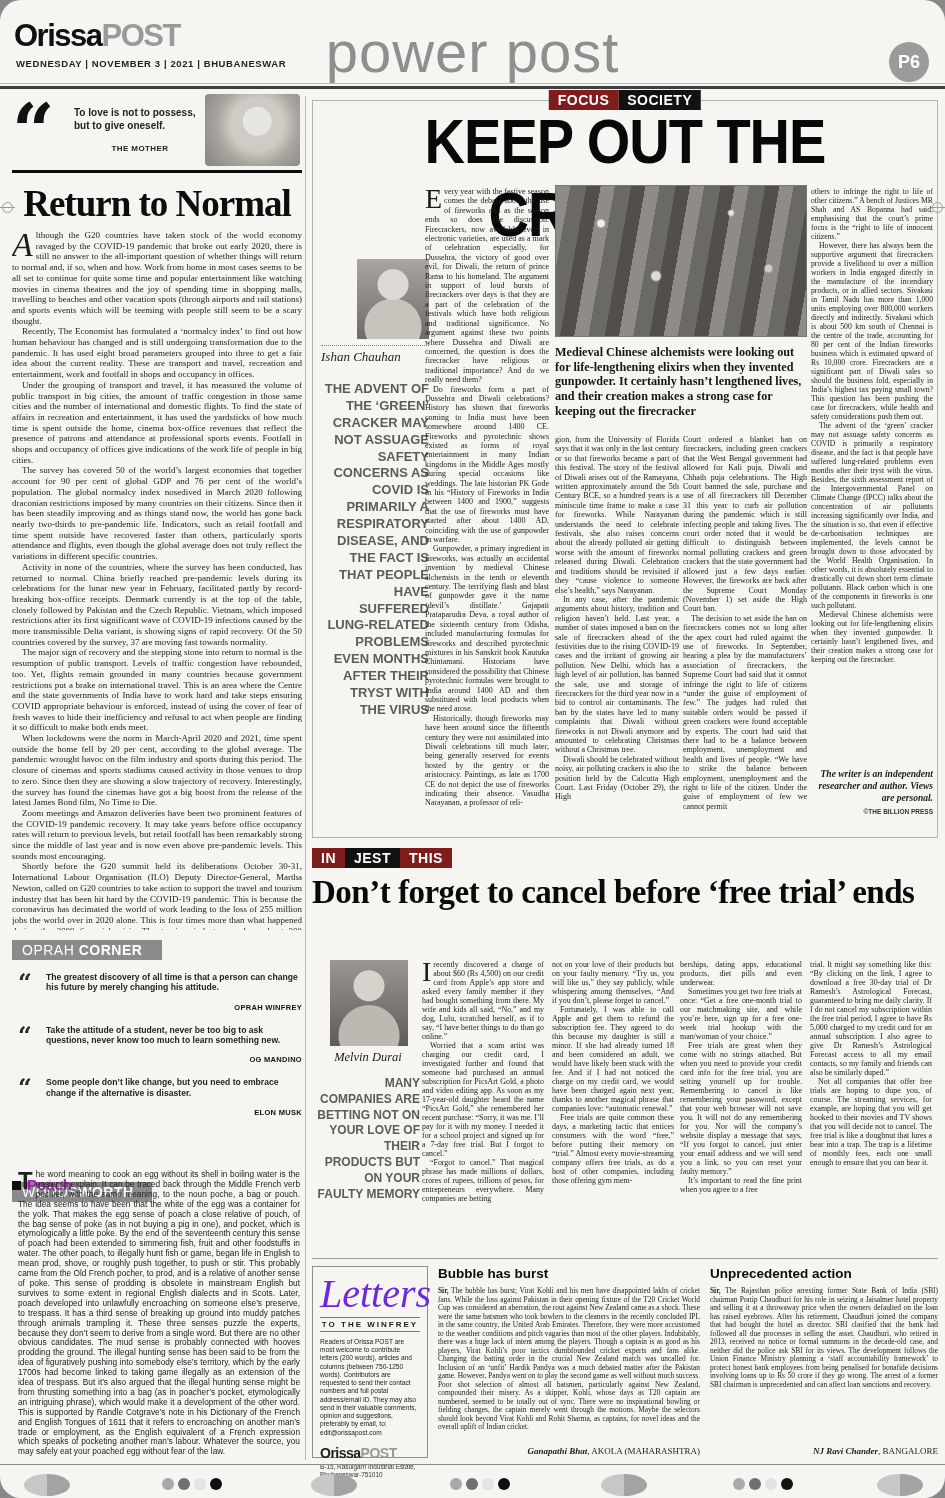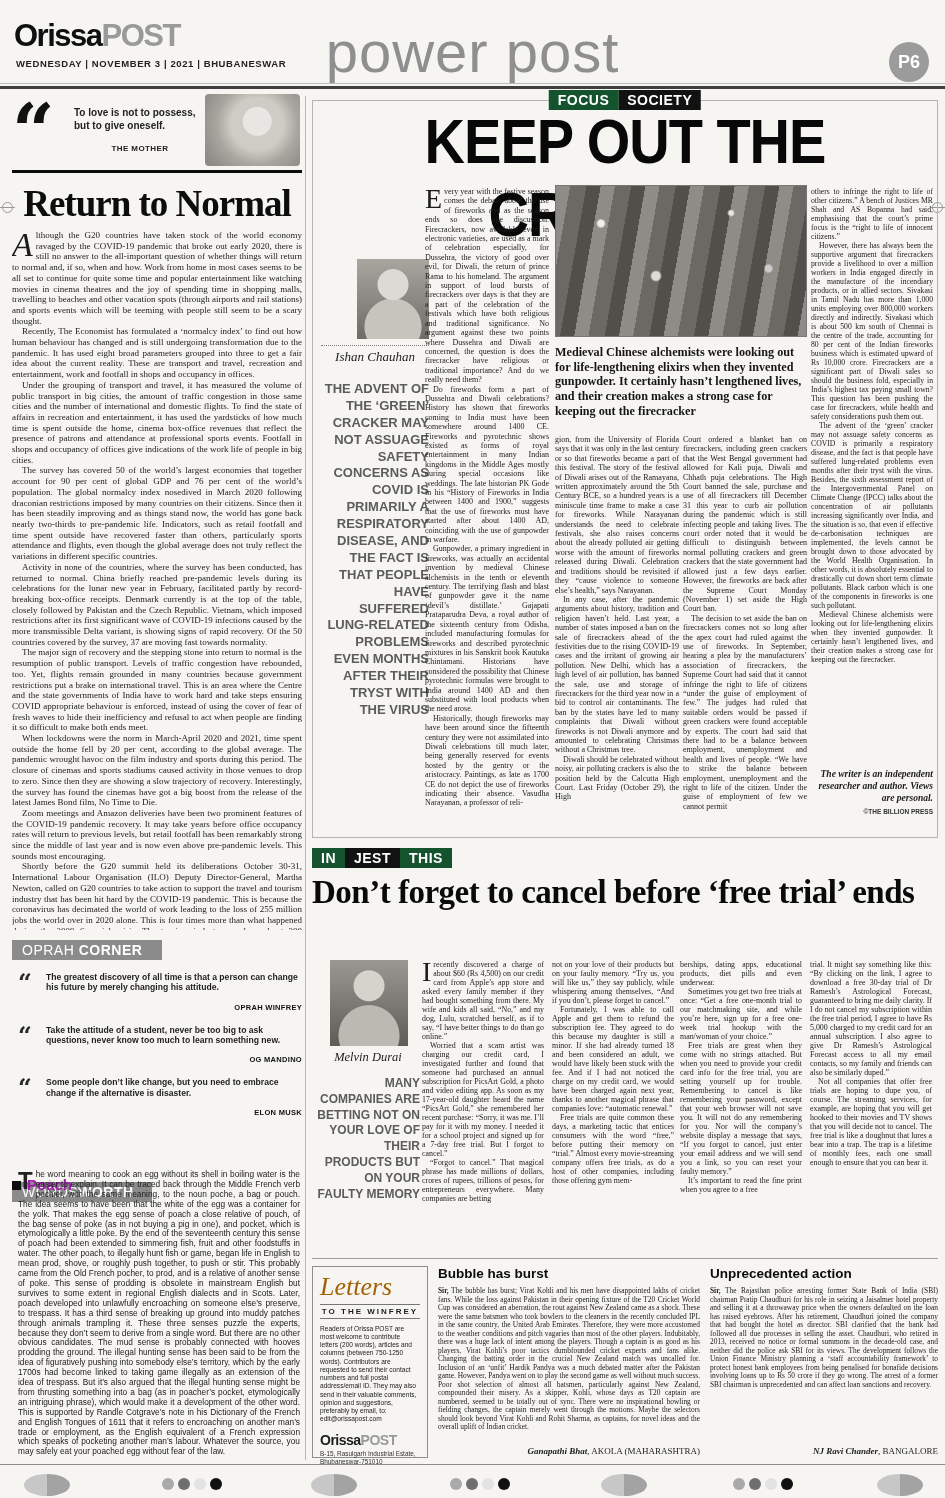--- a/index.html
+++ b/index.html
@@ -1,18 +1,18 @@
 <!DOCTYPE html>
 <html><head>
 <meta charset="utf-8">
 <style>
   * { margin:0; padding:0; box-sizing:border-box; }
   html,body { background:#888; }
   .page{ position:relative; width:945px; height:1498px; background:#f6f5f2; overflow:hidden;
-         color:#1c1c1c; font-family:"Liberation Serif", serif; margin:0 auto; }
+         color:#1c1c1c; font-family:"Liberation Serif", serif; margin:0 auto;border-radius:21px; }
 
   
   .mast-logo{ position:absolute; left:14px; top:18px; font-family:"Liberation Sans",sans-serif;
               font-weight:900; font-size:31px; letter-spacing:-1.5px; }
   .mast-logo .lg-black{ color:#101010; } .mast-logo .lg-gray{ color:#9a9a9a; }
   .dateline{ position:absolute; left:16px; top:58px; font-family:"Liberation Sans",sans-serif;
              font-weight:bold; font-size:9.5px; letter-spacing:.6px; color:#222; }
   .power-post{ position:absolute; left:0; right:0; top:18px; text-align:center; font-family:"Liberation Sans",sans-serif;
                font-weight:400; font-size:58px; color:#8f8f8f; letter-spacing:1px; }
   .p6-badge{ position:absolute; right:16px; top:42px; width:40px; height:40px; border-radius:50%;
@@ -54,30 +54,30 @@
   .poach-head{ position:absolute; left:0; top:1054px; font:bold 15px "Liberation Sans",sans-serif; color:#a21caf;margin-top:28px;}
   .poach-head .sq{ display:inline-block; width:9px; height:9px; background:#0e0e0e; margin-right:6px; }
   .poach-body{ position:absolute; left:6px; top:1076px; width:282px; height:288px; overflow:hidden;
                font:8.3px/9.9px "Liberation Sans",sans-serif; text-align:justify; color:#222; }
   .dc-sans::first-letter{ float:left; font-size:24px; line-height:.8; font-weight:bold; padding:1px 3px 0 0; }
 
   
   .focus-box{ position:absolute; left:312px; top:100px; width:626px; height:738px; border:1px solid #b3b3b3; }
   .kicker{ position:absolute; top:-11px; left:50%; transform:translateX(-50%); white-space:nowrap; }
   .kick{ display:inline-block; color:#fff; font:bold 14px/20px "Liberation Sans",sans-serif; padding:0 9px; letter-spacing:.5px;}
-  .kick-gray{ background:#14532d; } .kick-black{ background:#121212; }
+  .kick-gray{ background:#7f1d1d; } .kick-black{ background:#121212; }
   .focus-headline{ position:absolute; left:0; top:12px; width:100%; text-align:center;
       font-family:"Liberation Sans",sans-serif; font-weight:900; font-size:56px; letter-spacing:-1px;
       transform:scaleY(1.12); color:#080808; }
   .rail{ position:absolute; left:8px; top:88px; width:106px; }
   .author-photo{ position:absolute; left:36px; top:70px; width:72px; height:80px;
       background: radial-gradient(circle at 50% 32%, #ddd9d4 0 15px, transparent 16px),
                   radial-gradient(circle at 50% 85%, #c7c3bd 0 28px, transparent 29px),
                   linear-gradient(#a9a59f,#6f6c67); }
-  .author-name{ position:absolute; left:0; top:156px; width:108px; text-align:center; font-style:italic;
+  .author-name{ position:absolute; left:0; top:156px; width:108px; font-style:italic;
                 font-size:13px; border-top:1px dotted #777; padding-top:3px; }
   .pullquote{ position:absolute; left:0; top:192px; width:108px; text-align:right;
       font:bold 13px/1.3 "Liberation Sans",sans-serif; color:#5c5c5c; text-transform:uppercase; }
   .ncol{ position:absolute; font-size:8px; line-height:9.4px; text-align:justify; overflow:hidden; }
   .ncol p+p{ text-indent:8px; }
   .dc-news::first-letter{ float:left; font-size:28px; line-height:.8; padding:1px 2px 0 0; }
   .fa-col1{ left:112px; top:86px;  width:124px; height:644px; }
   .fa-col2{ left:242px; top:334px; width:124px; height:396px; }
   .fa-col3{ left:370px; top:334px; width:124px; height:396px; }
   .fa-col4{ left:498px; top:86px;  width:122px; height:576px; font-size:7.7px; line-height:9px;}
@@ -108,21 +108,21 @@
   .jest-pull{ position:absolute; left:0; top:116px; width:104px; text-align:right;
       font:bold 12px/1.32 "Liberation Sans",sans-serif; color:#5c5c5c; text-transform:uppercase; }
   .ja-col{ position:absolute; top:112px; height:292px; width:122px; font-size:7.9px; line-height:9px;
            text-align:justify; overflow:hidden; }
   .ja-col p+p{ text-indent:8px; }
   .ja-col1{ left:110px; } .ja-col2{ left:240px; } .ja-col3{ left:368px; } .ja-col4{ left:498px; }
 
   
   .letters-rule{ position:absolute; left:312px; top:1258px; width:626px; height:1px; background:#9e9e9e; }
   .letters-panel{ position:absolute; left:312px; top:1266px; width:116px; height:192px; border:1px solid #8e8e8e; padding:8px 7px; }
-  .letters-script{ font-family:"Liberation Serif",serif; font-style:italic; font-size:26px; line-height:.95; color:#a16207; }
+  .letters-script{ font-family:"Liberation Serif",serif; font-style:italic; font-size:40px; line-height:.95; color:#6d28d9; }
   .letters-sub{ font:bold 8px "Liberation Sans",sans-serif; letter-spacing:2px; margin-top:4px; border-top:1px solid #777;
                 border-bottom:1px solid #777; padding:2px 0; text-align:center; }
   .letters-note{ margin-top:6px; font:6.6px/1.25 "Liberation Sans",sans-serif; color:#222; }
   .panel-logo{ margin-top:8px; font:900 14px "Liberation Sans",sans-serif; letter-spacing:-.5px; }
   .panel-logo .lg-gray{ color:#9a9a9a; }
   .panel-addr{ font:6.4px/1.3 "Liberation Sans",sans-serif; color:#333; margin-top:2px; }
   .letter{ position:absolute; top:1266px; height:192px; }
   .letter-bubble{ left:438px; width:262px; }
   .letter-unprec{ left:710px; width:228px; }
   .letter h3{ font:bold 13.5px "Liberation Sans",sans-serif; color:#0c0c0c; margin-bottom:6px; }

